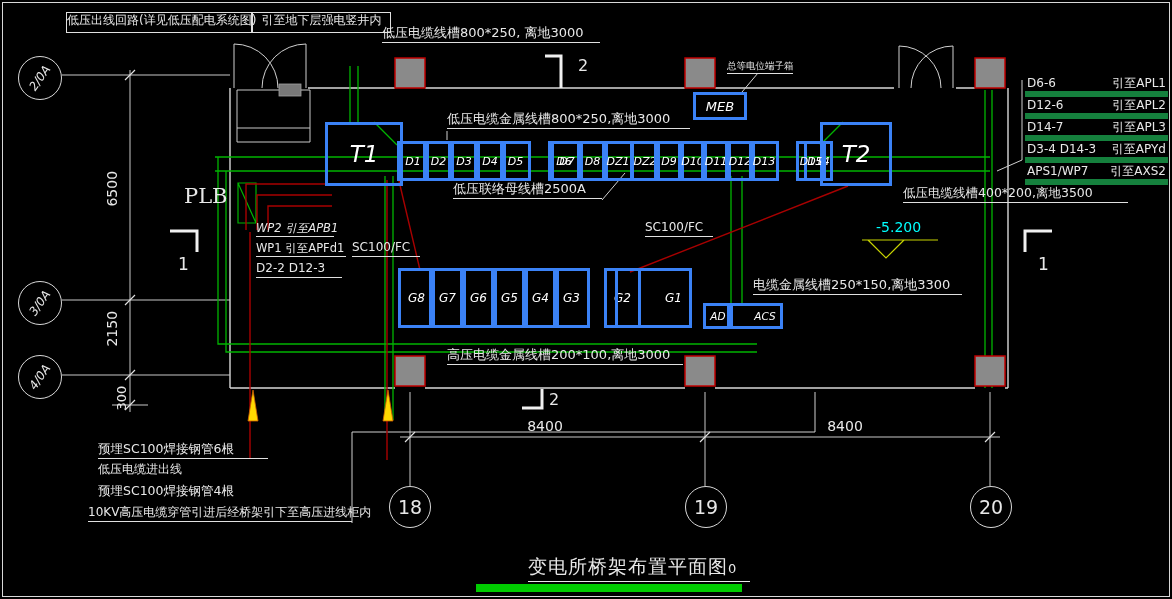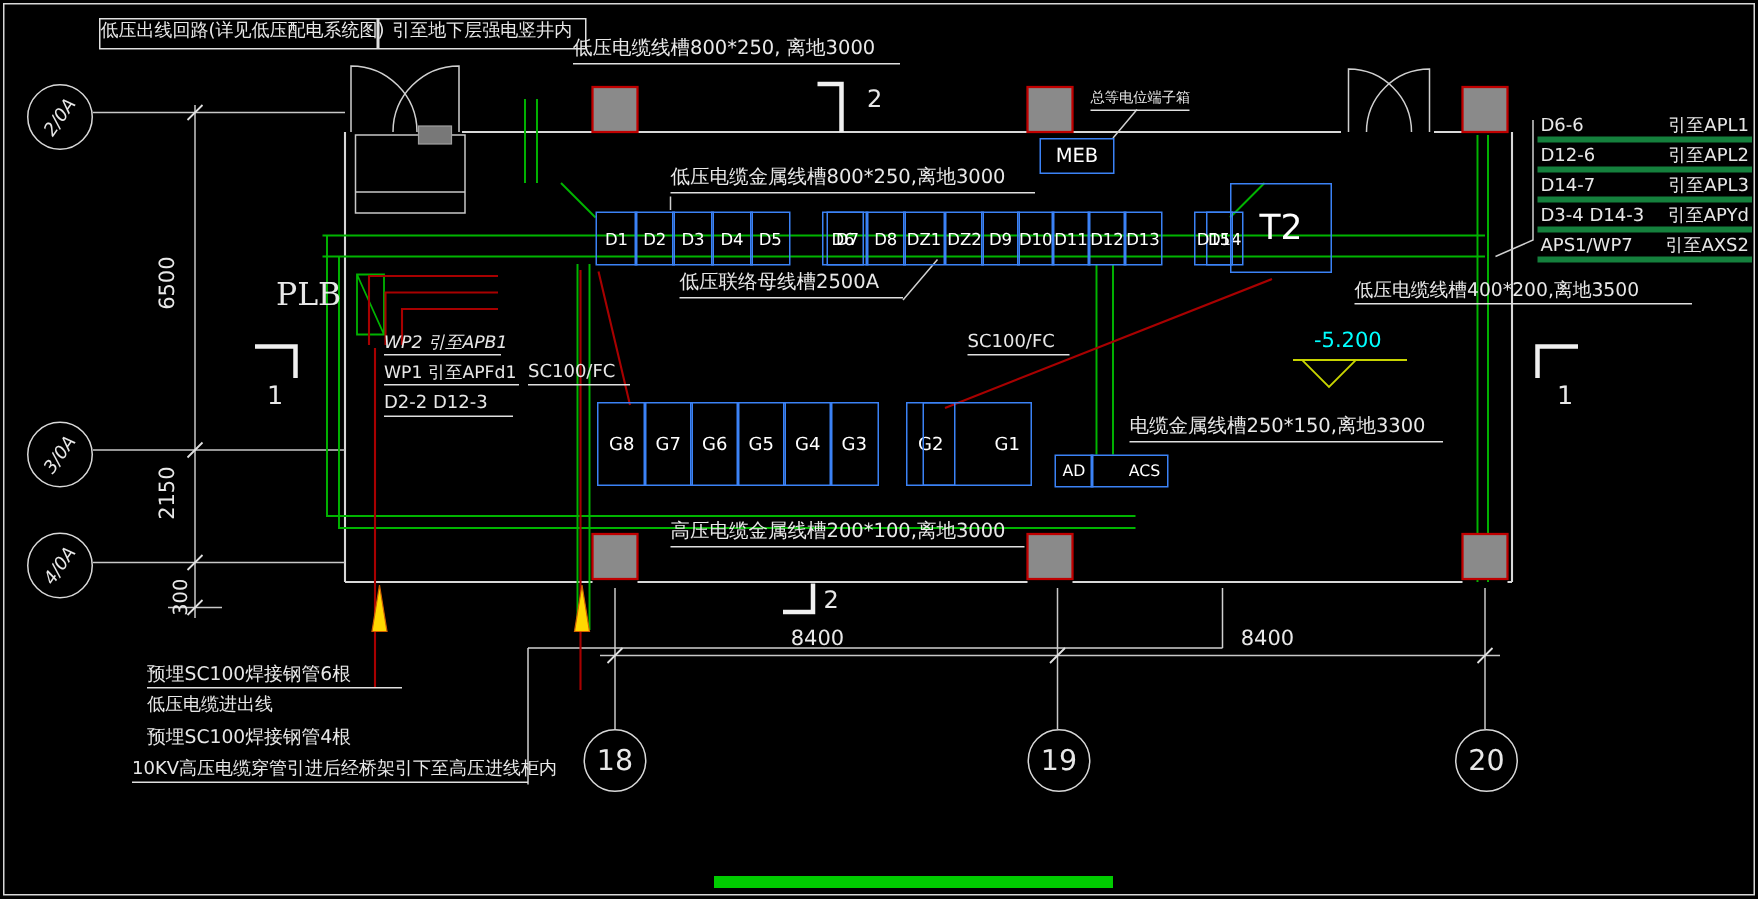--- a/index.html
+++ b/index.html
@@ -2,27 +2,27 @@
 <html><head>
 <meta charset="utf-8">
 <style>
   html,body{margin:0;padding:0;background:#000;}
   #canvas{position:relative;width:1172px;height:599px;background:#000;overflow:hidden;
           font-family:"DejaVu Sans",sans-serif;color:#e8e8e8;}
   #frame{position:absolute;left:2px;top:2px;width:1166px;height:593px;border:1px solid #d8d8d8;}
   .t{position:absolute;white-space:nowrap;line-height:1.25;}
   .ul{border-bottom:1px solid #e0e0e0;padding-bottom:1px;}
   .box{border:1px solid #e0e0e0;text-align:center;}
-  .gcell{position:absolute;border:1px solid #3b82f6;color:#fff;display:flex;
-         align-items:center;justify-content:center;}
+  .gcell{position:absolute;border:3px solid #3b82f6;color:#fff;display:flex;
+         align-items:center;justify-content:center;font-style:italic;}
   .bubble{position:absolute;border:1px solid #d8d8d8;border-radius:50%;display:flex;
           align-items:center;justify-content:center;color:#e8e8e8;}
   .rot90{transform:rotate(-90deg);transform-origin:center;}
   .rotb{transform:rotate(-55deg);font-style:italic;}
-  .crow{display:flex;justify-content:space-between;border-bottom:4px solid #15803d;
+  .crow{display:flex;justify-content:space-between;border-bottom:6px solid #15803d;
         height:16px;align-items:center;font-size:12px;padding:0 2px;}
   svg{position:absolute;left:0;top:0;}
 </style>
 </head>
 <body>
 
 <div id="canvas">
   <div id="frame"></div>
 
   <svg width="1172" height="599">
@@ -103,20 +103,23 @@
     <div class="crow">
       <span>D3-4  D14-3</span>
       <span>引至APYd</span>
       </div>
     <div class="crow">
       <span>APS1/WP7</span>
       <span>引至AXS2</span>
       </div>
   </div>
 
+  <div class="gcell" style="left:325px;top:122px;width:72px;height:58px;font-size:23px;">
+    <span>T1</span>
+    </div>
   <div class="gcell" style="left:820px;top:122px;width:66px;height:58px;font-size:23px;">
     <span>T2</span>
     </div>
 
   <div class="gcell" style="left:397px;top:141px;width:26px;height:34px;font-size:11px;">D1</div>
   <div class="gcell" style="left:423px;top:141px;width:25px;height:34px;font-size:11px;">D2</div>
   <div class="gcell" style="left:448px;top:141px;width:26px;height:34px;font-size:11px;">D3</div>
   <div class="gcell" style="left:474px;top:141px;width:26px;height:34px;font-size:11px;">D4</div>
   <div class="gcell" style="left:500px;top:141px;width:25px;height:34px;font-size:11px;">D5</div>
   <div class="gcell" style="left:548px;top:141px;width:26px;height:34px;font-size:11px;">D6</div>
@@ -174,14 +177,17 @@
   <div class="t rot90" style="left:83px;top:320px;width:60px;text-align:center;font-size:14px;">2150</div>
   <div class="t rot90" style="left:92px;top:390px;width:60px;text-align:center;font-size:13px;">300</div>
   <div class="t" style="left:515px;top:418px;width:60px;text-align:center;font-size:14px;">8400</div>
   <div class="t" style="left:815px;top:418px;width:60px;text-align:center;font-size:14px;">8400</div>
 
   <div class="t" style="left:578px;top:56px;font-size:16px;">2</div>
   <div class="t" style="left:549px;top:390px;font-size:16px;">2</div>
   <div class="t" style="left:178px;top:254px;font-size:17px;">1</div>
   <div class="t" style="left:1038px;top:254px;font-size:17px;">1</div>
 
+  <div class="t" style="left:528px;top:555px;width:222px;font-size:19px;letter-spacing:1px;border-bottom:1px solid #e8e8e8;padding-bottom:2px;">
+    <span>变电所桥架布置平面图</span><span style="font-size:13px;">0</span>
+  </div>
   <div style="position:absolute;left:476px;top:584px;width:266px;height:8px;background:#00cc00;"></div>
 </div>
 
 </body></html>

